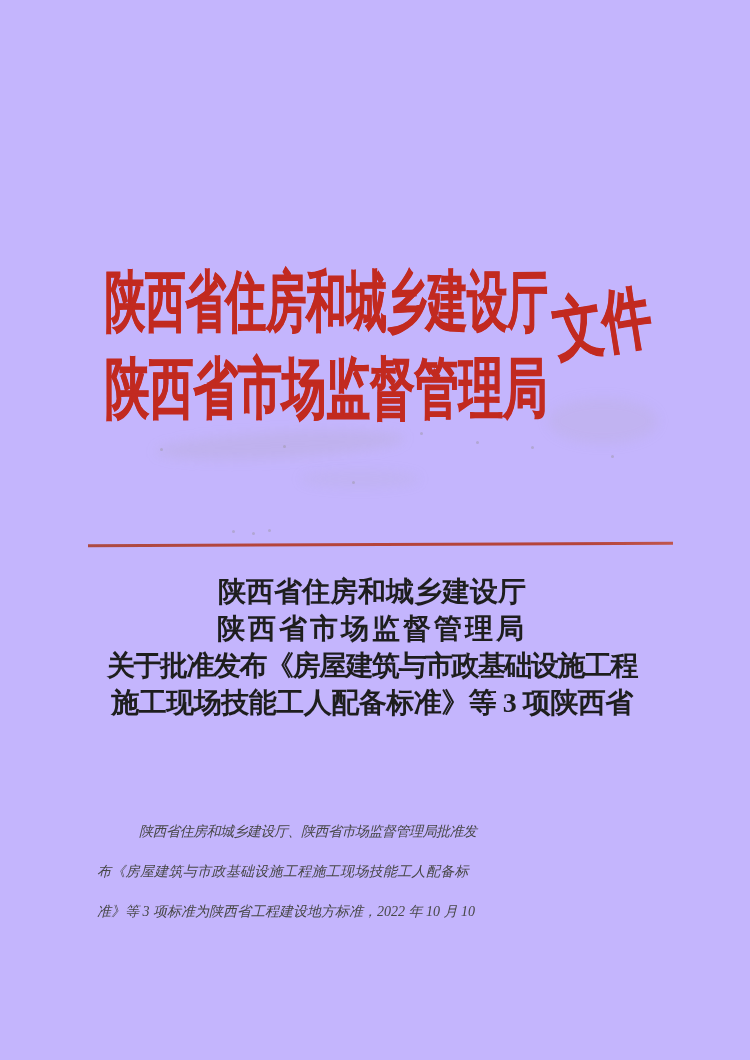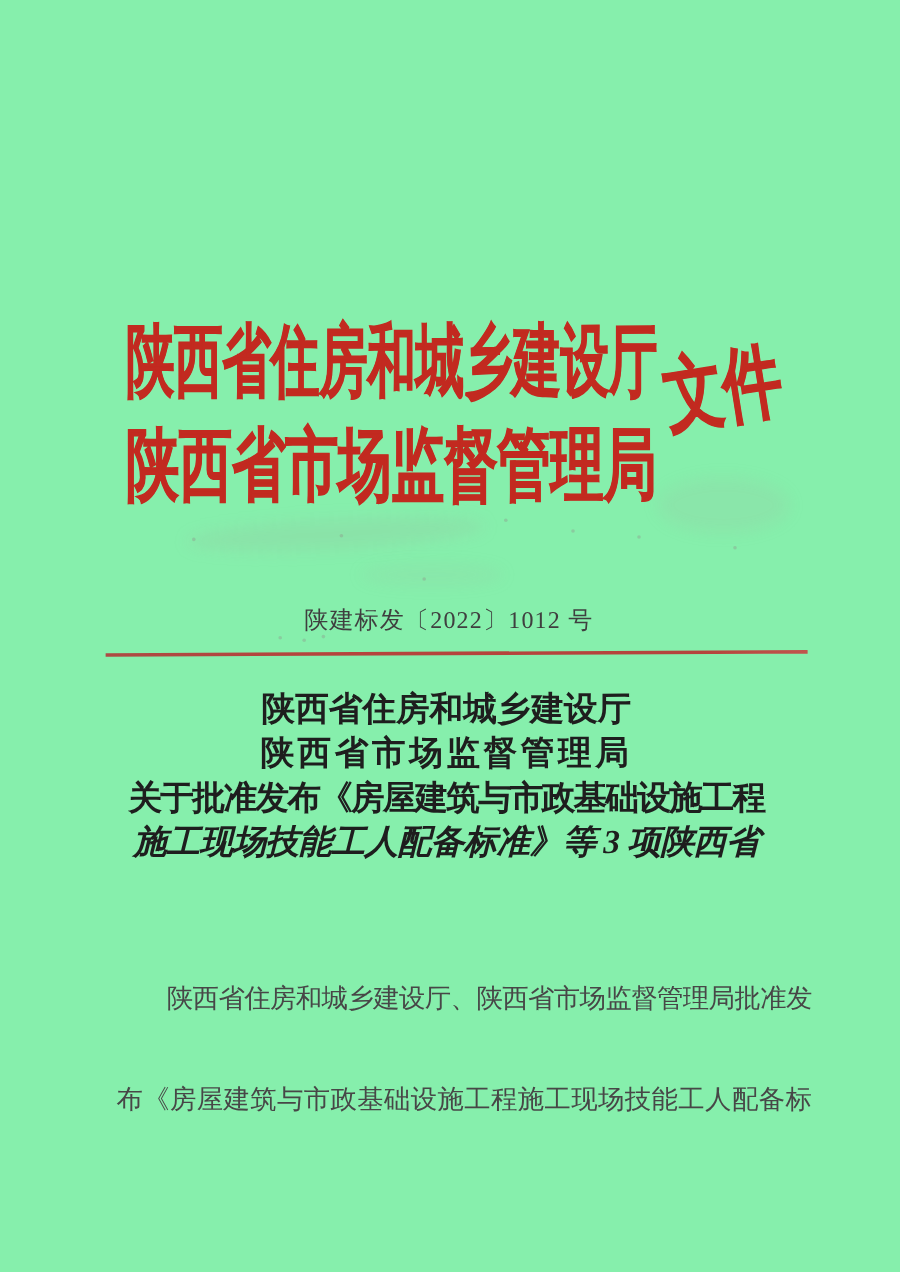--- a/index.html
+++ b/index.html
@@ -1,21 +1,21 @@
 <!DOCTYPE html>
 <html><head>
 <meta charset="utf-8">
 <style>
   html, body { margin: 0; padding: 0; background: #e8e8e8; }
   .page {
     position: relative;
     width: 750px;
     height: 1060px;
     margin: 0 auto;
-    background: #86efac;
+    background: #c4b5fd;
     overflow: hidden;
     font-family: "Liberation Serif", serif;
   }
 
   
   .hdr-line {
     position: absolute;
     left: 105px;
     color: #c22a20;
     font-weight: bold;
@@ -74,35 +74,36 @@
     width: 744px;
     text-align: center;
     color: #1e1e1e;
     font-weight: bold;
     font-size: 28px;
     line-height: 37px;
   }
   .title .t1 { letter-spacing: 0; }
   .title .t2 { letter-spacing: 3px; }
   .title .t3 { letter-spacing: -1.5px; font-family: Liberation Serif, serif; }
-  .title .t4 { letter-spacing: -0.5px; font-style: italic; }
+  .title .t4 { letter-spacing: -0.5px; }
   .title .t5 { letter-spacing: -1px; }
 
   
   .bodytext {
     position: absolute;
     left: 97px;
     top: 812px;
     width: 584px;
-    font-size: 22px;
+    font-size: 14px;
     line-height: 40px;
     color: #474747;
+    font-style: italic;
   }
   .bodytext .b1 { text-indent: 42px; letter-spacing: -0.5px; white-space: nowrap; }
-  .bodytext .b2 { letter-spacing: 0.3px; white-space: nowrap; margin-top: 44px; }
+  .bodytext .b2 { letter-spacing: 0.3px; white-space: nowrap; }
   .bodytext .b3 { letter-spacing: 0px; white-space: nowrap; }
 
   
   .smudge {
     position: absolute;
     border-radius: 50%;
     filter: blur(6px);
     pointer-events: none;
   }
   .s1 { left: 155px; top: 432px; width: 250px; height: 26px;
@@ -136,29 +137,29 @@
   <div class="speck" style="left:252px; top:532px;"></div>
   <div class="speck" style="left:268px; top:529px;"></div>
   <div class="speck" style="left:160px; top:448px;"></div>
   <div class="speck" style="left:283px; top:445px;"></div>
   <div class="speck" style="left:420px; top:432px;"></div>
   <div class="speck" style="left:476px; top:441px;"></div>
   <div class="speck" style="left:531px; top:446px;"></div>
   <div class="speck" style="left:352px; top:481px;"></div>
   <div class="speck" style="left:611px; top:455px;"></div>
 
-  <div class="docnum">陕建标发〔2022〕1012 号</div>
 
   <div class="rule"></div>
 
   <div class="title">
     <div class="t1">陕西省住房和城乡建设厅</div>
     <div class="t2">陕西省市场监督管理局</div>
     <div class="t3">关于批准发布《房屋建筑与市政基础设施工程</div>
     <div class="t4">施工现场技能工人配备标准》等 3 项陕西省</div>
   </div>
 
   <div class="bodytext">
     <div class="b1">陕西省住房和城乡建设厅、陕西省市场监督管理局批准发</div>
     <div class="b2">布《房屋建筑与市政基础设施工程施工现场技能工人配备标</div>
+    <div class="b3">准》等 3 项标准为陕西省工程建设地方标准，2022 年 10 月 10</div>
   </div>
 
 </div>
 
 </body></html>

